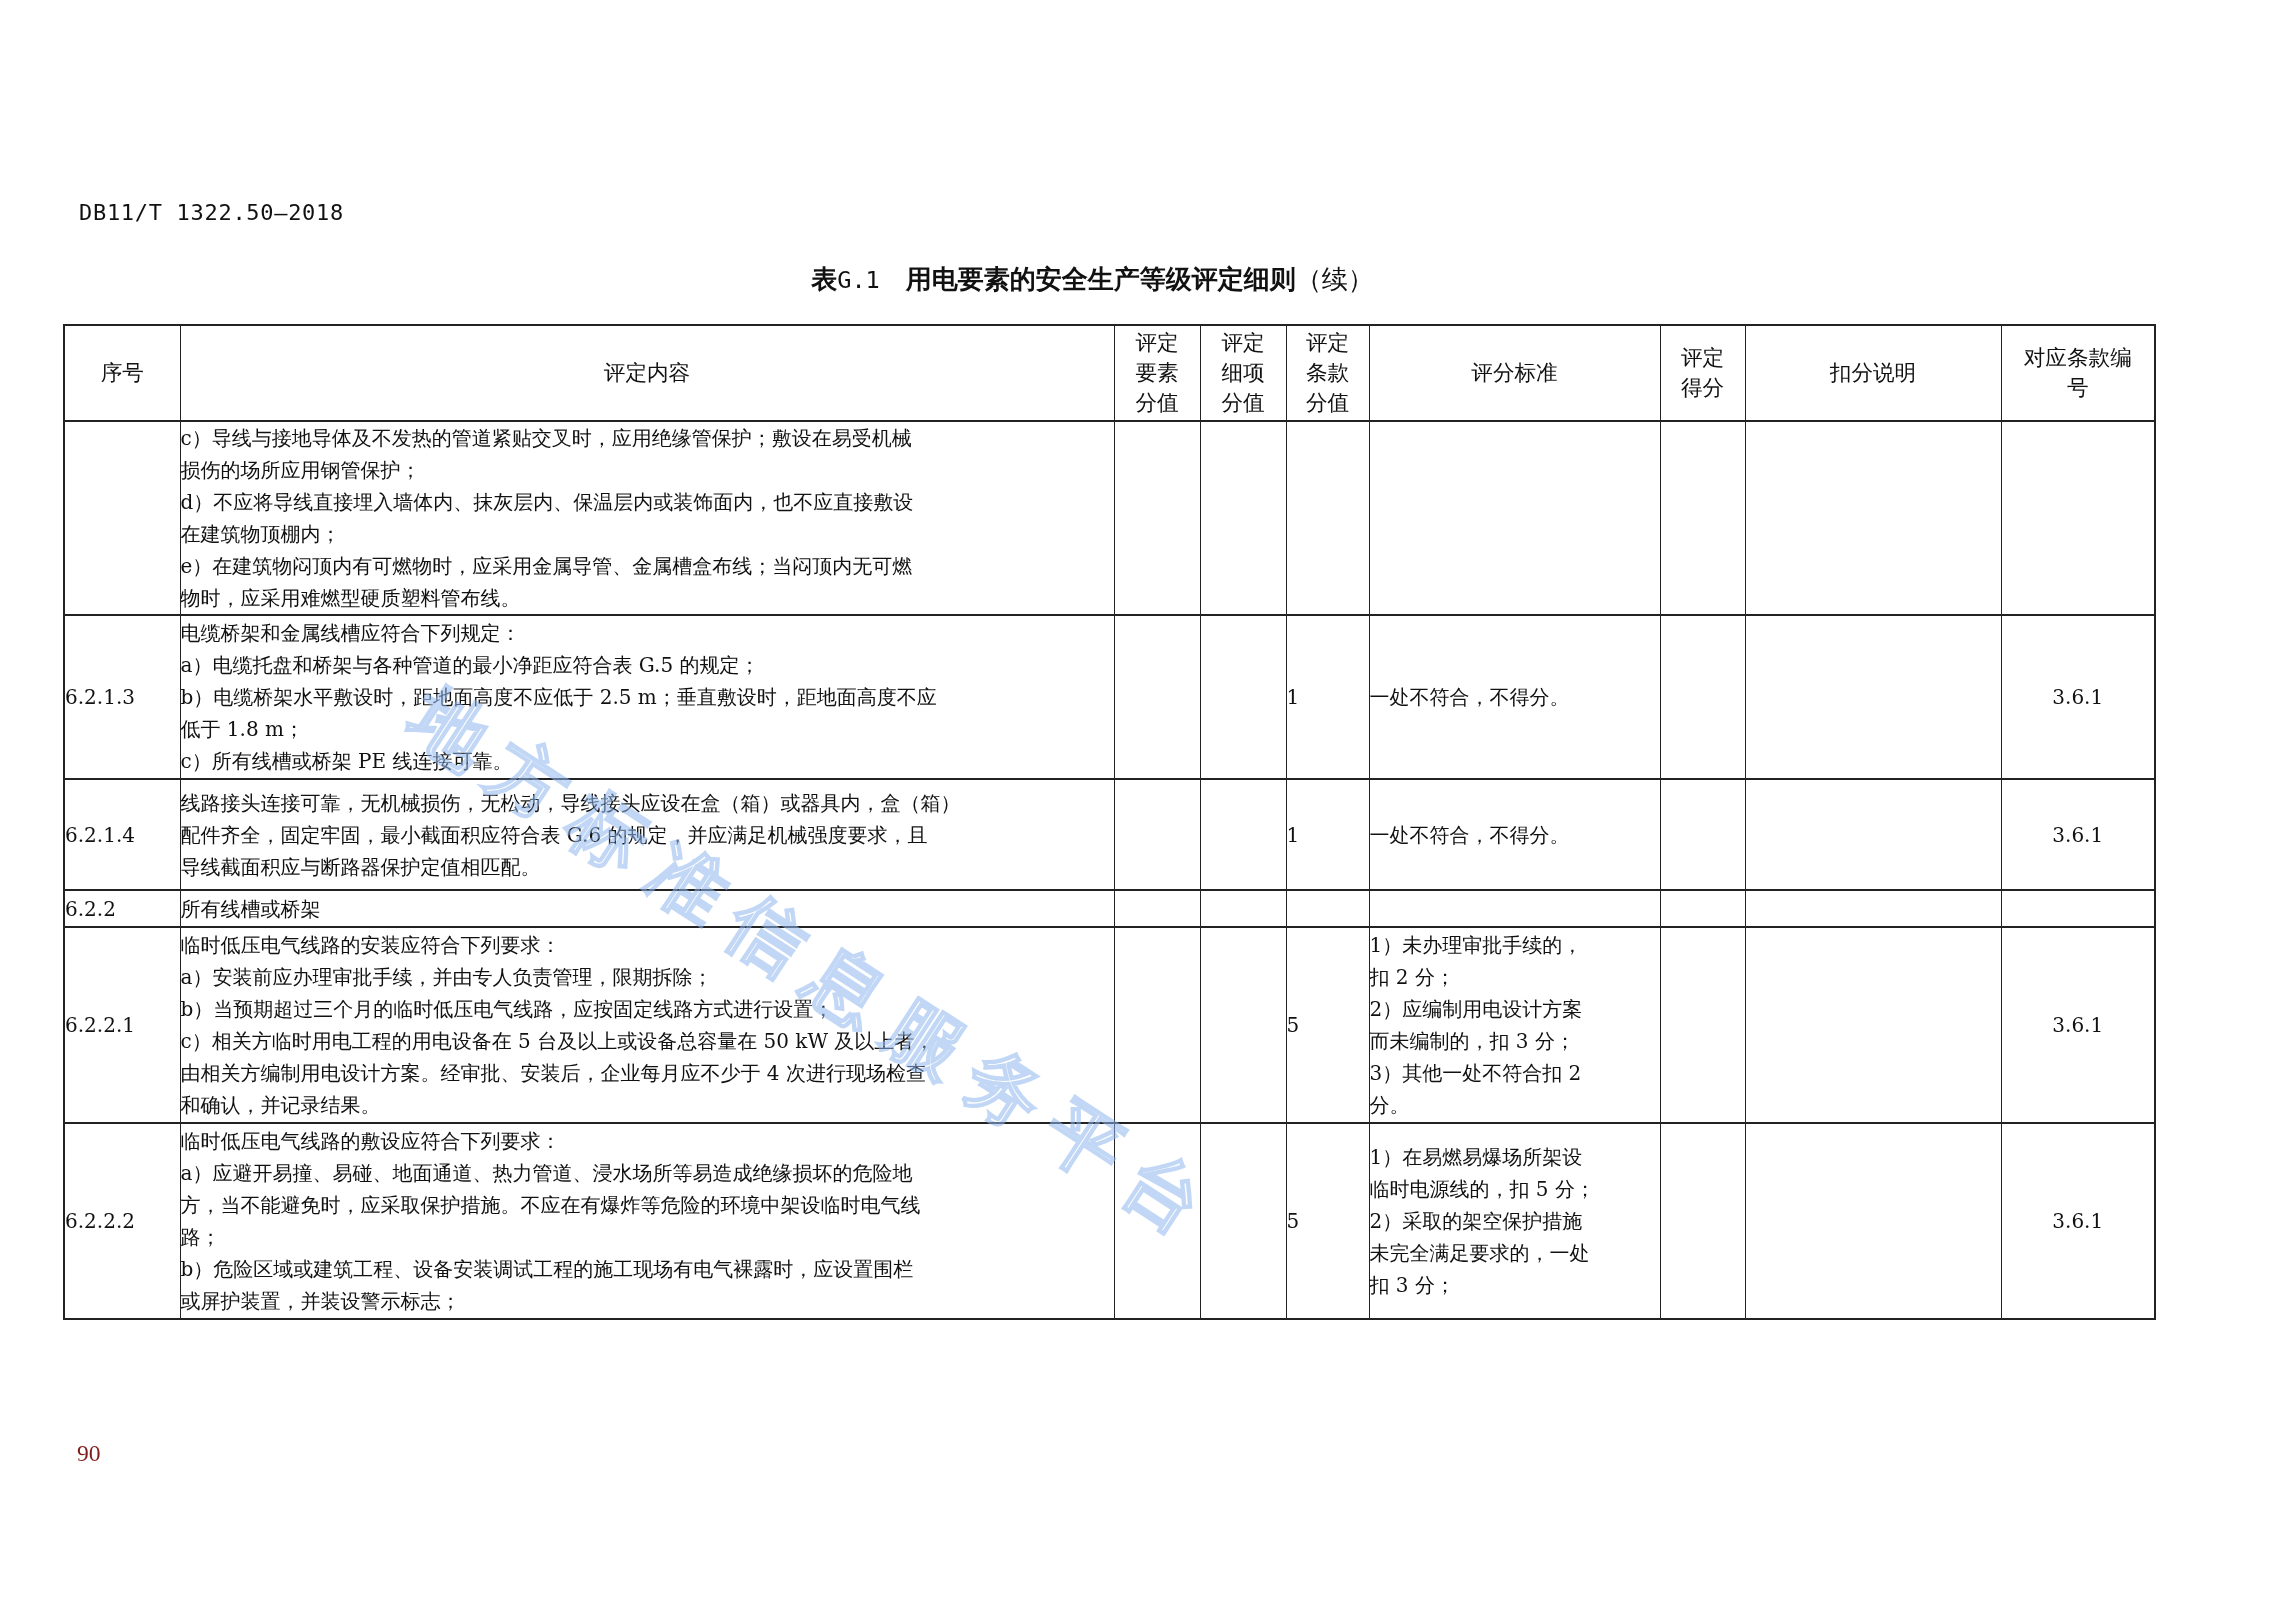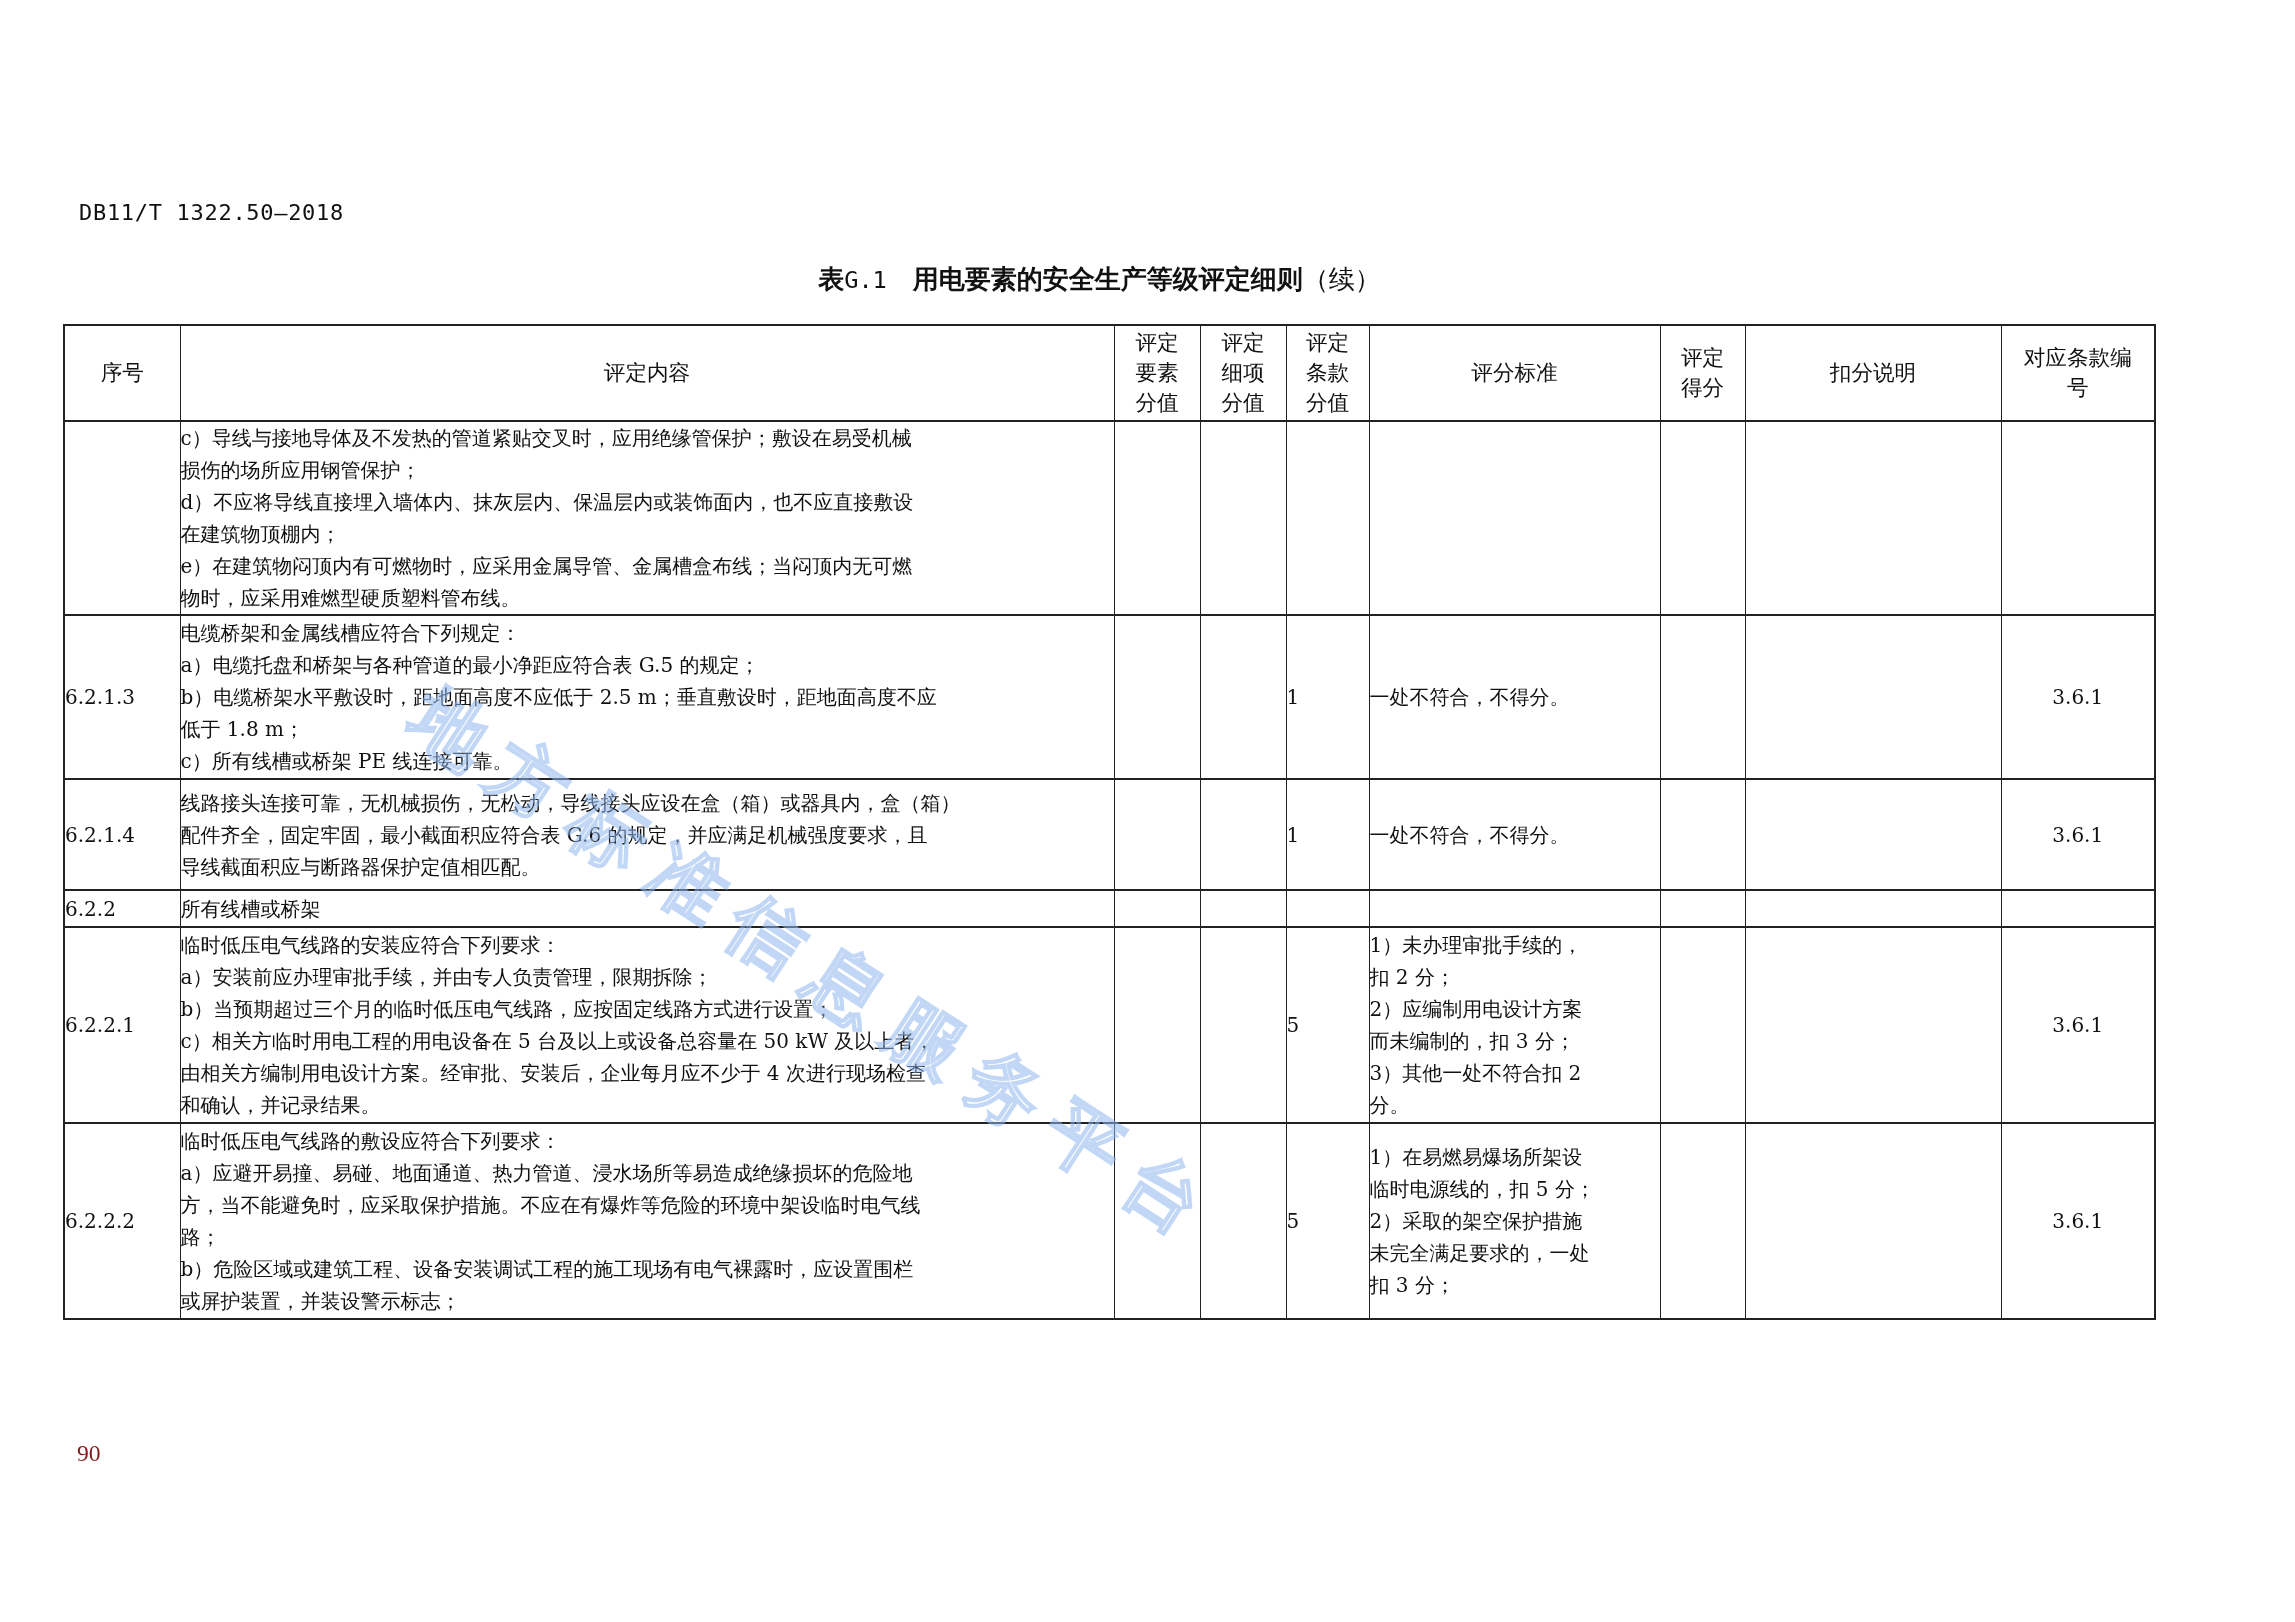--- a/index.html
+++ b/index.html
@@ -6,21 +6,21 @@
   body {
     width: 2295px; height: 1622px; position: relative; overflow: hidden;
     font-family: "DejaVu Sans", sans-serif; color: #111;
   }
   .doc-code {
     position: absolute; left: 79px; top: 200px;
     font-family: "DejaVu Sans Mono", "Liberation Mono", monospace;
     font-size: 22px; letter-spacing: 0.7px; color: #111;
   }
   .table-title {
-    position: absolute; left: 12px; width: 2175px; top: 262px; text-align: center;
+    position: absolute; left: 5px; width: 2175px; top: 262px; text-align: center;
     font-family: "DejaVu Sans", sans-serif; font-size: 26px; font-weight: bold; color: #111;
   }
   .table-title .code { font-family: "DejaVu Sans Mono", monospace; font-weight: normal; font-size: 23.6px; }
   .table-title .gap { display: inline-block; width: 26px; }
   .table-title .cont { font-weight: normal; }
   table.grid {
     position: absolute; left: 63px; top: 324px; width: 2091px;
     border-collapse: collapse; table-layout: fixed;
     border: 2px solid #222;
   }

